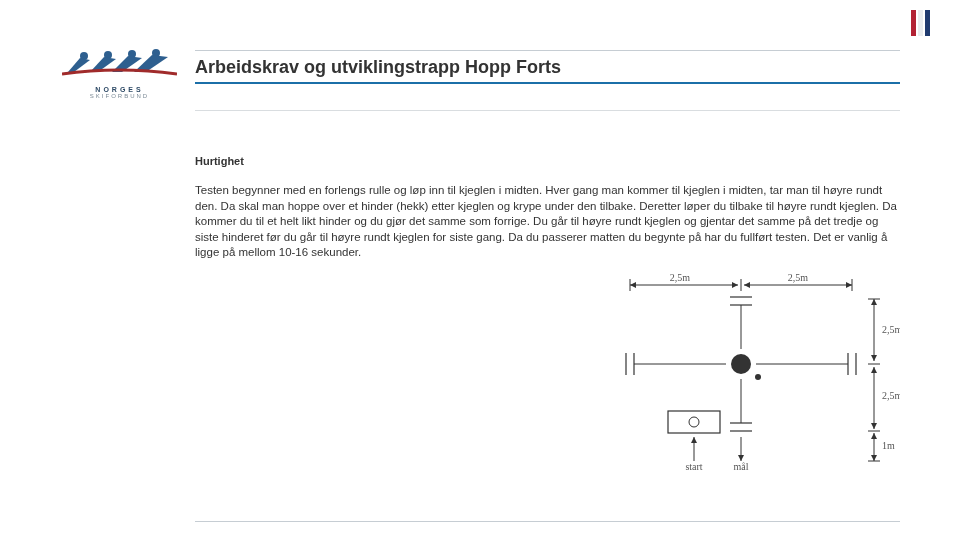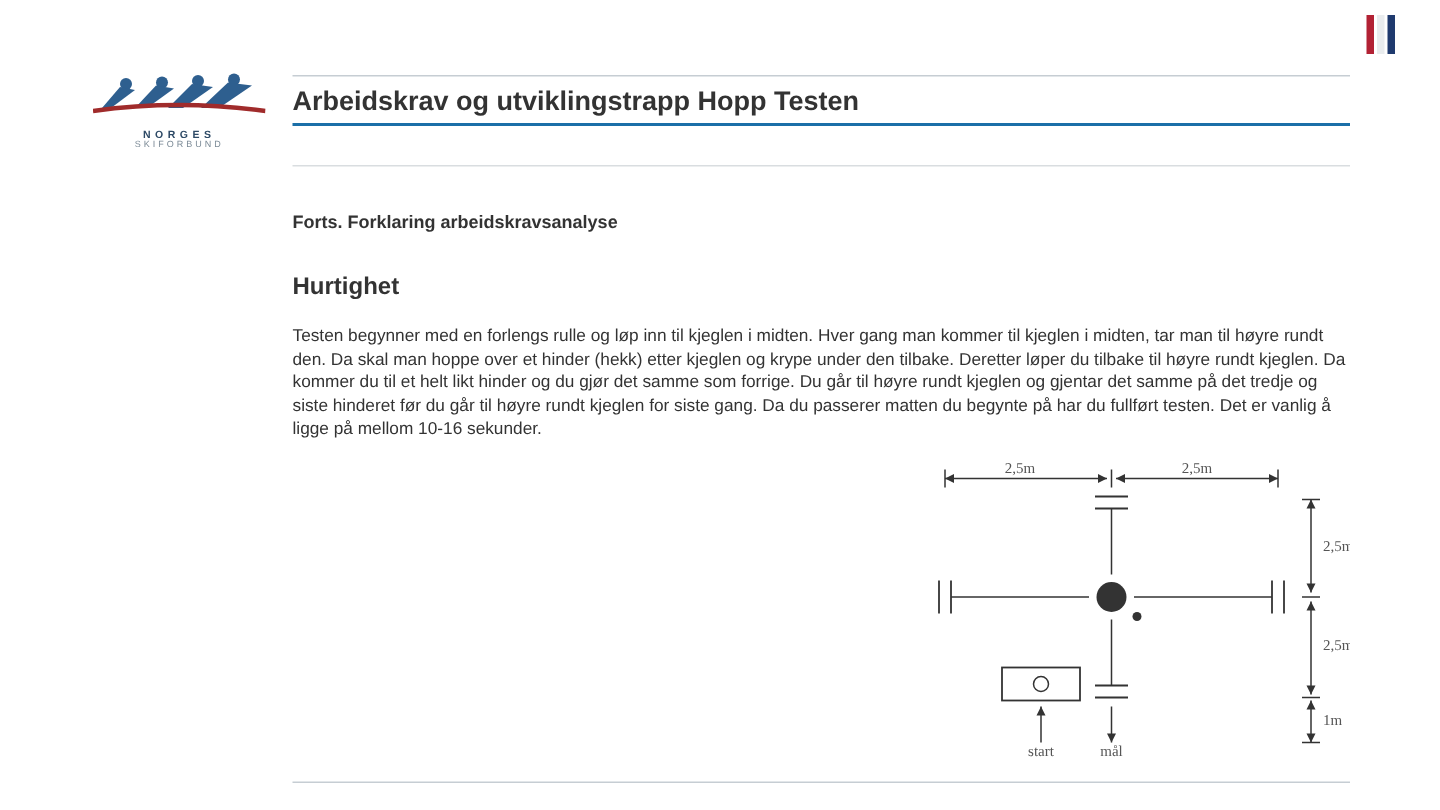--- a/index.html
+++ b/index.html
@@ -64,22 +64,22 @@
     border-top: 1px solid #d9dde0;
     margin-top: 26px;
   }
   .subtitle {
     margin-top: 30px;
     font-size: 12px;
     font-weight: 700;
     color: #333;
   }
   .section-heading {
-    margin-top: 28px;
-    font-size: 16px;
+    margin-top: 44px;
+    font-size: 11px;
     font-weight: 700;
     color: #333;
   }
   .body-text {
     margin-top: 16px;
     font-size: 11.5px;
     line-height: 1.35;
     color: #333;
   }
   .diagram-wrap {
@@ -126,24 +126,23 @@
     </g>
     <path d="M0 26 Q 57 18 115 26" stroke="#a02b2b" stroke-width="3" fill="none"></path>
   </svg>
   <div class="logo-wordmark">
     <div>NORGES</div>
     <div class="sub">SKIFORBUND</div>
   </div>
 </div>
 
 <div class="content">
-  <div class="title">Arbeidskrav og utviklingstrapp Hopp Testen</div>
+  <div class="title">Arbeidskrav og utviklingstrapp Hopp Forts</div>
   <div class="hr-under"></div>
 
-  <div class="subtitle">Forts. Forklaring arbeidskravsanalyse</div>
 
   <div class="section-heading">Hurtighet</div>
   <div class="body-text">Testen begynner med en forlengs rulle og løp inn til kjeglen i midten. Hver gang man kommer til kjeglen i midten, tar man til høyre rundt den. Da skal man hoppe over et hinder (hekk) etter kjeglen og krype under den tilbake. Deretter løper du tilbake til høyre rundt kjeglen. Da kommer du til et helt likt hinder og du gjør det samme som forrige. Du går til høyre rundt kjeglen og gjentar det samme på det tredje og siste hinderet før du går til høyre rundt kjeglen for siste gang. Da du passerer matten du begynte på har du fullført testen. Det er vanlig å ligge på mellom 10-16 sekunder.</div>
 
   <div class="diagram-wrap">
     <svg width="310" height="200" viewBox="0 0 310 200">
 
       <g stroke="#333" stroke-width="1">
         <line x1="40" y1="14" x2="148" y2="14"></line>
         <line x1="154" y1="14" x2="262" y2="14"></line>

